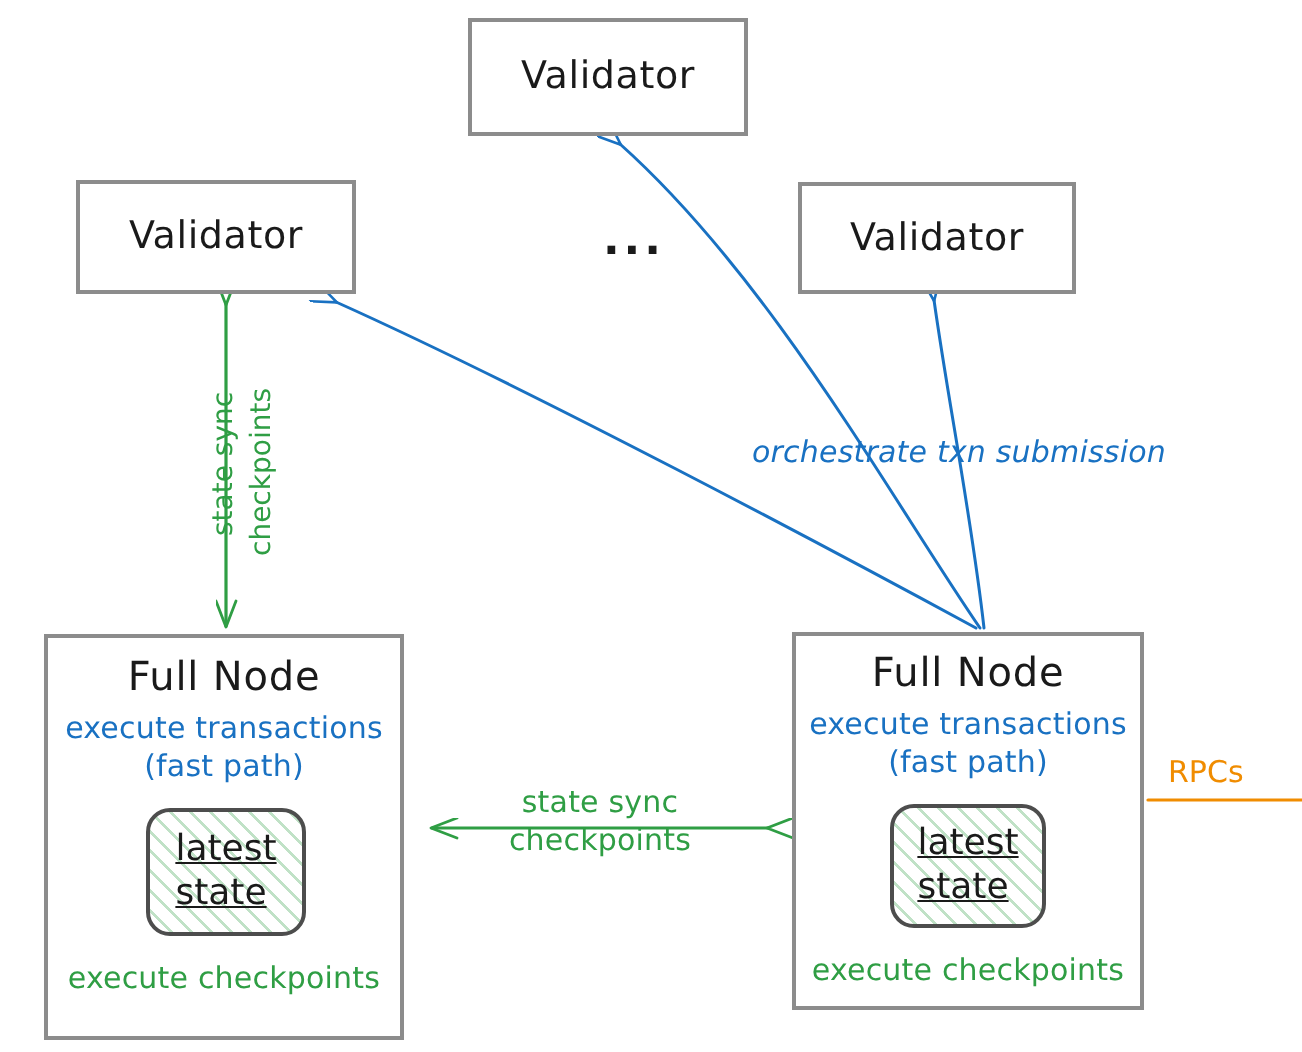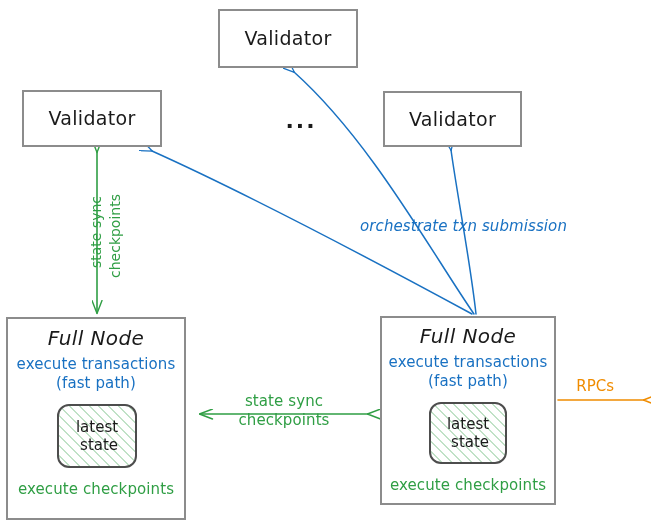--- a/index.html
+++ b/index.html
@@ -9,21 +9,21 @@
   }
   body {
     width: 651px;
     height: 526px;
     position: relative;
     overflow: hidden;
     font-family: "DejaVu Sans", sans-serif;
   }
   #diagram-root {
     position: absolute;
-    left: 0; top: 0;
+    left: 16px; top: 0;
     width: 571px;
     height: 526px;
     border-radius: 20px;
   }
   svg.layer {
     position: absolute;
     left: 0; top: 0;
     width: 651px;
     height: 526px;
     overflow: visible;
@@ -40,21 +40,20 @@
     text-align: center;
     line-height: 1.18;
   }
   .txt-dark { color: #1a1a1a; }
   .txt-blue { color: #1971c2; }
   .txt-green { color: #2f9e44; }
   .txt-orange { color: #f08c00; }
 
   .title-text {
     font-size: 20px;
-    font-style: italic;
     letter-spacing: 0.4px;
   }
   .validator-text {
     font-size: 19px;
     letter-spacing: 0.3px;
   }
   .body-text {
     font-size: 15px;
     letter-spacing: 0.1px;
   }
@@ -72,25 +71,26 @@
       rgba(47,158,68,0.30) 0px,
       rgba(47,158,68,0.30) 1.4px,
       rgba(255,255,255,0) 1.4px,
       rgba(255,255,255,0) 7px
     );
     display: flex;
     align-items: center;
     justify-content: center;
   }
   .state-chip .chip-label {
-    font-size: 15px;
+    font-size: 18px;
     color: #1a1a1a;
-    text-align: right;
+    text-align: left;
     line-height: 1.2;
     white-space: pre-line;
+    text-decoration: underline;
   }
   .rot-label {
     position: absolute;
     transform-origin: 0 0;
     white-space: nowrap;
     font-size: 14px;
   }
   .ellipsis {
     position: absolute;
     font-size: 22px;
@@ -186,15 +186,15 @@
   <div class="rot-label txt-green" style="left:88px; top:268px; transform: rotate(-90deg);">state sync</div>
 
   <div class="rot-label txt-green" style="left:107px; top:278px; transform: rotate(-90deg);">checkpoints</div>
 
   <div class="label body-text txt-green" style="left:204px; top:393px; width:160px;">state sync</div>
 
   <div class="label body-text txt-green" style="left:204px; top:412px; width:160px;">checkpoints</div>
 
   <div class="label body-text txt-blue" style="left:360px; top:218px; width:222px; text-align:left;font-style:italic;">orchestrate txn submission</div>
 
-  <div class="label small-text txt-orange" style="left:568px; top:378px; width:46px; text-align:right; font-size:15px;">RPCs</div>
+  <div class="label small-text txt-orange" style="left:568px; top:378px; width:46px; text-align:left; font-size:15px;">RPCs</div>
 
 </div>
 
 </body></html>

